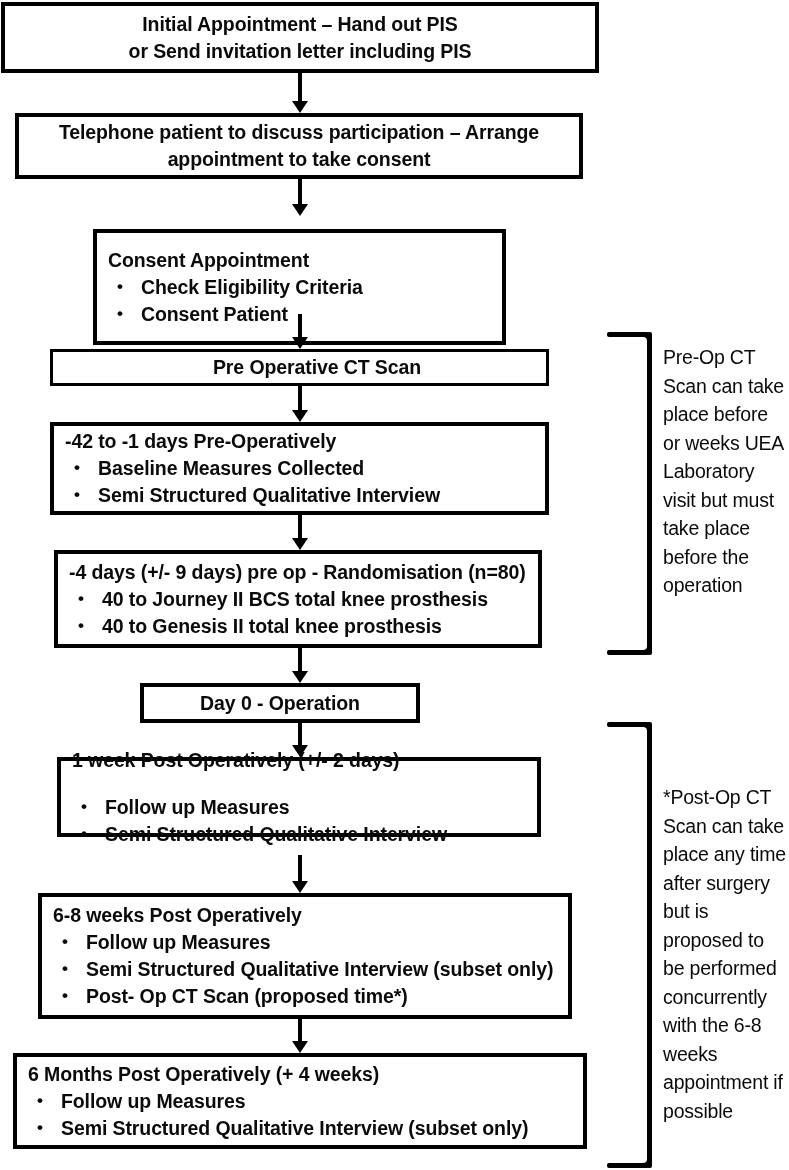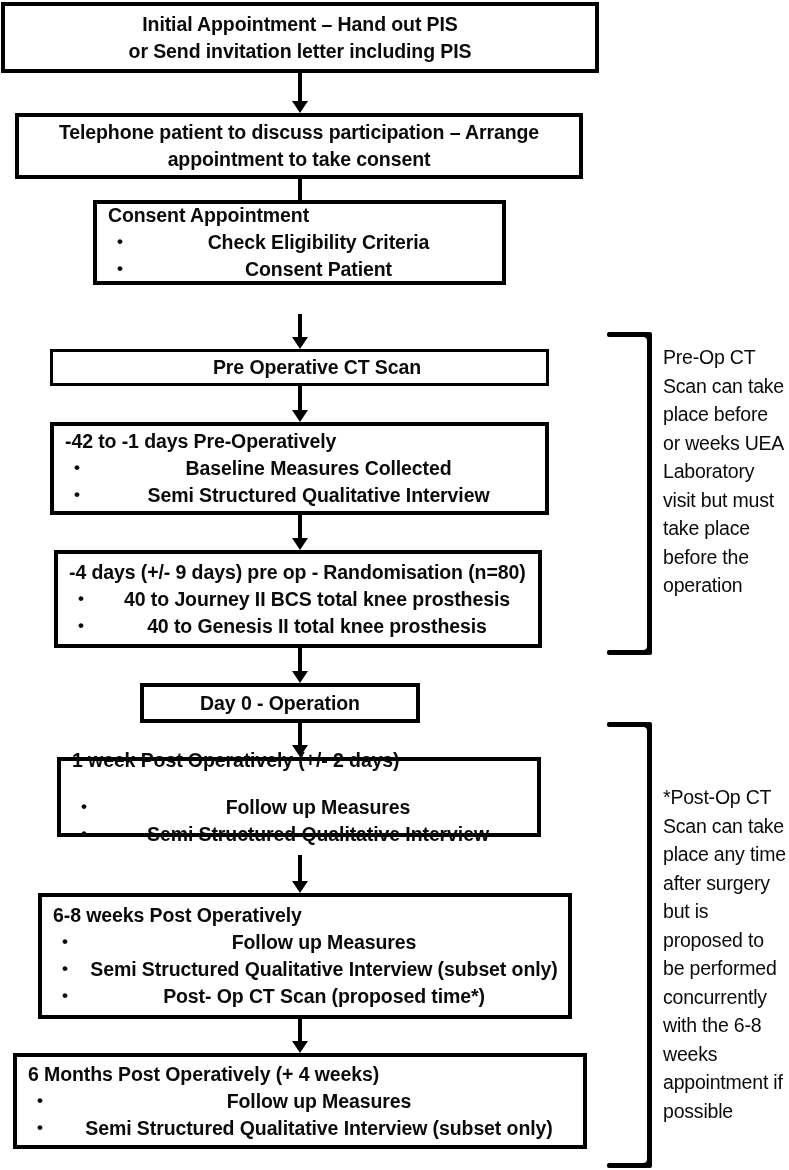--- a/index.html
+++ b/index.html
@@ -32,21 +32,20 @@
     font-weight: 600;
     letter-spacing: -0.1px;
     white-space: pre-line;
   }
   .centered .node-title { text-align: center; }
   .lefted { padding-left: 11px; padding-right: 6px; }
   .bullets {
     list-style: none;
     margin: 0;
     padding: 0;
-    text-align: center;
   }
   .bullets li {
     font-size: 19.5px;
     line-height: 27px;
     font-weight: 600;
     letter-spacing: -0.1px;
     position: relative;
     padding-left: 33px;
   }
   .bullets li::before {
@@ -147,21 +146,21 @@
   <div class="node centered" style="left:15px; top:113px; width:568px; height:66px;">
     <div class="node-title">Telephone patient to discuss participation – Arrange
 appointment to take consent</div>
   </div>
 
   <div class="arrow" style="left:300px; top:179px; height:37px;">
     <div class="stem" style="height:25px;"></div>
     <div class="head" style="top:25px;"></div>
   </div>
 
-  <div class="node lefted" style="left:93px; top:200px; width:413px; height:85px;">
+  <div class="node lefted" style="left:93px; top:229px; width:413px; height:116px;">
     <div class="node-title">Consent Appointment</div>
     <ul class="bullets">
       <li>Check Eligibility Criteria</li>
       <li>Consent Patient</li>
     </ul>
   </div>
 
   <div class="arrow" style="left:300px; top:314px; height:35px;">
     <div class="stem" style="height:23px;"></div>
     <div class="head" style="top:23px;"></div>

